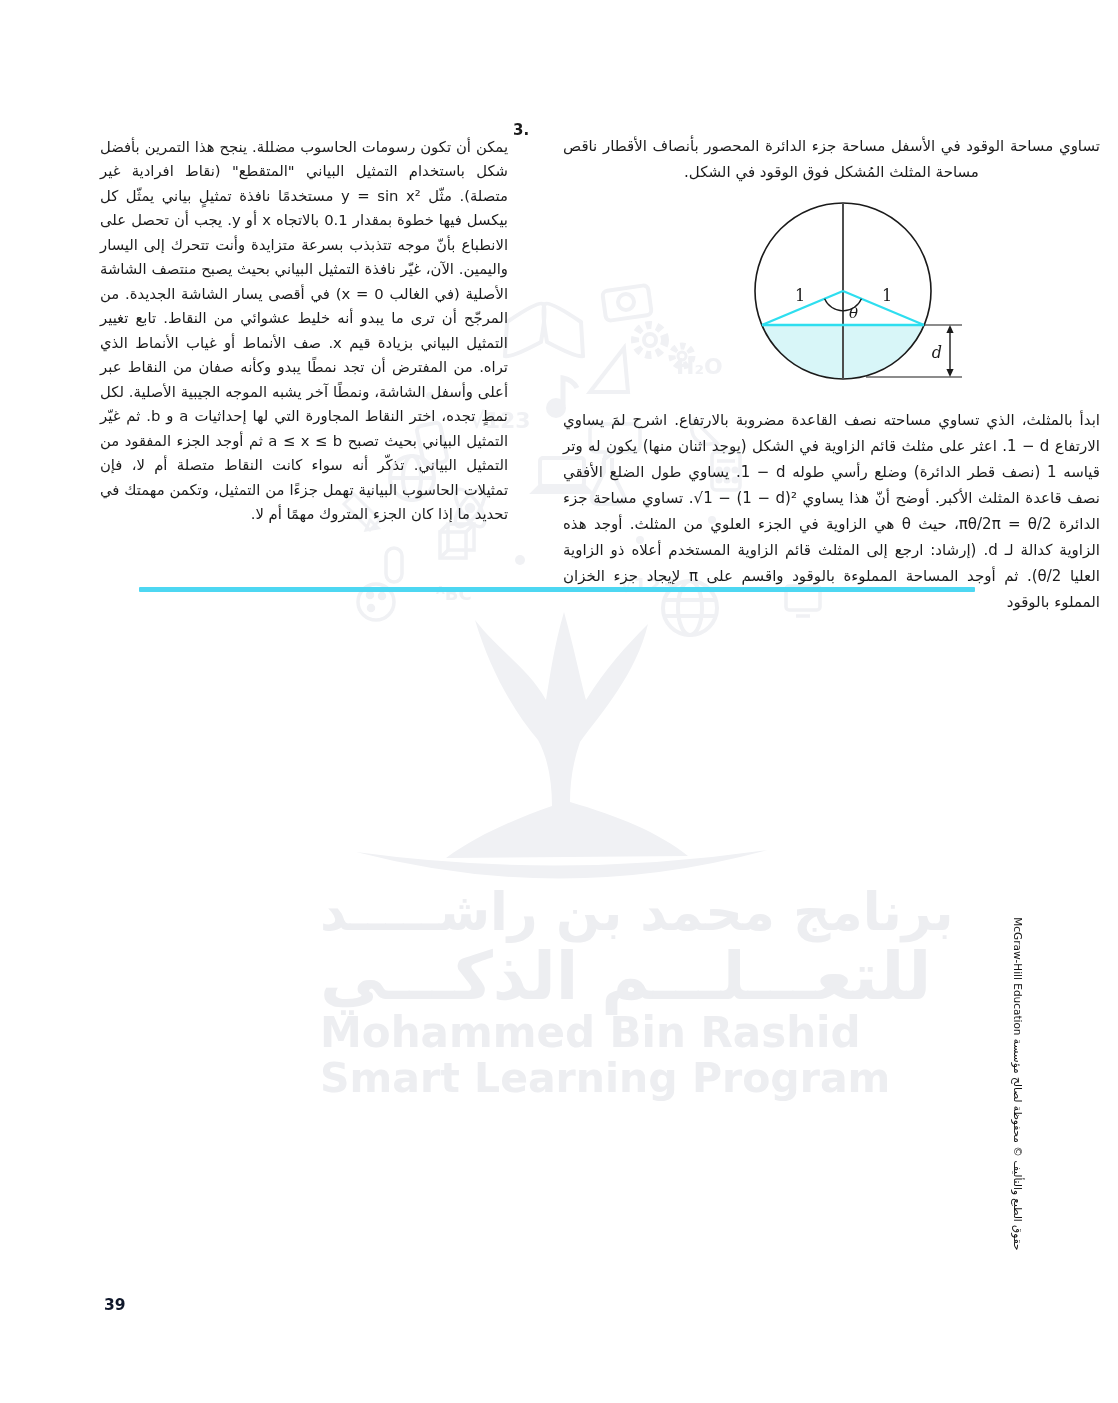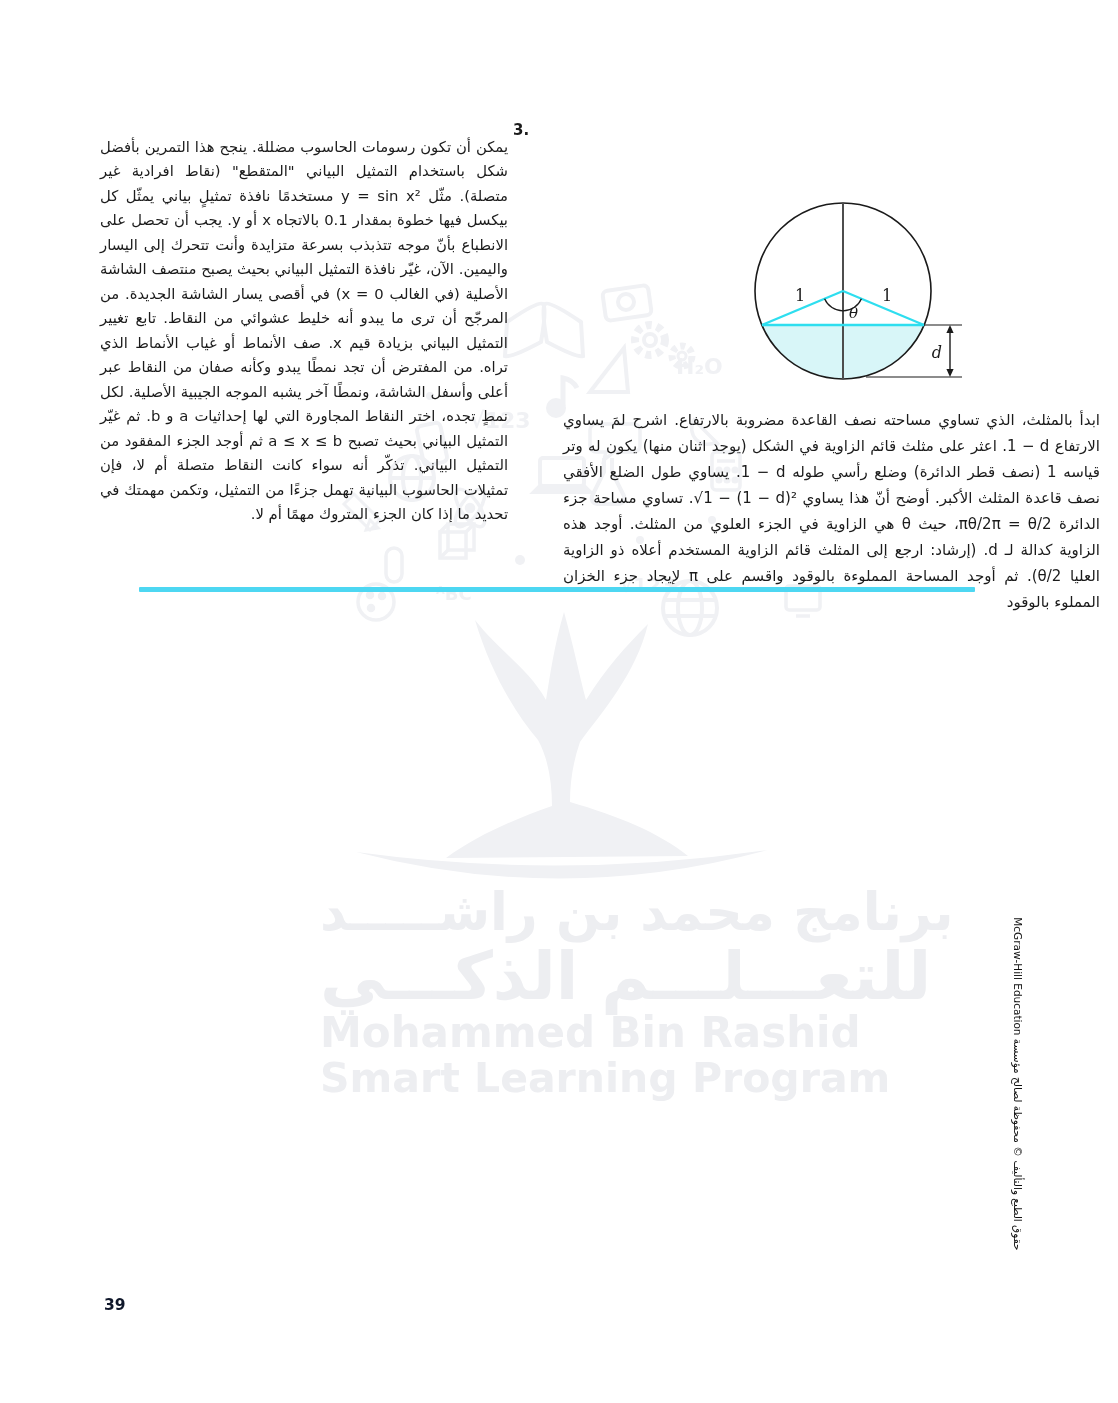--- a/index.html
+++ b/index.html
@@ -183,20 +183,21 @@
          C618,816 658,832 688,856 L446,858 C476,836 512,820 552,806
          C552,782 548,758 538,740 C514,712 490,670 475,620 Z"></path>
     <path fill="#f0f1f4" d="M356,852 Q562,880 768,850 Q564,906 356,852 Z"></path>
   </svg>
 
   <div class="wm wm-text wm-ar1">برنامج محمد بن راشـــــد</div>
   <div class="wm wm-text wm-ar2">للتعـــلـــم الذكـــي</div>
   <div class="wm wm-text wm-en1">Mohammed Bin Rashid</div>
   <div class="wm wm-text wm-en2">Smart Learning Program</div>
 
+  <p class="col intro-par" dir="rtl">تساوي مساحة الوقود في الأسفل مساحة جزء الدائرة المحصور بأنصاف الأقطار ناقص مساحة المثلث المُشكل فوق الوقود في الشكل.</p>
 
   <svg class="fig" width="250" height="205" viewBox="735 190 250 205" xmlns="http://www.w3.org/2000/svg">
 
     <path d="M762,325 A88,88 0 0 0 924,325 Z" fill="#d8f6f8" stroke="none"></path>
 
     <circle class="outline" cx="843" cy="291" r="88" fill="none" stroke-width="1.6"></circle>
 
     <line class="axis" x1="843" y1="203" x2="843" y2="379" stroke-width="2"></line>
 
     <line class="cyan" x1="762" y1="325" x2="924" y2="325" stroke-width="2.4"></line>

